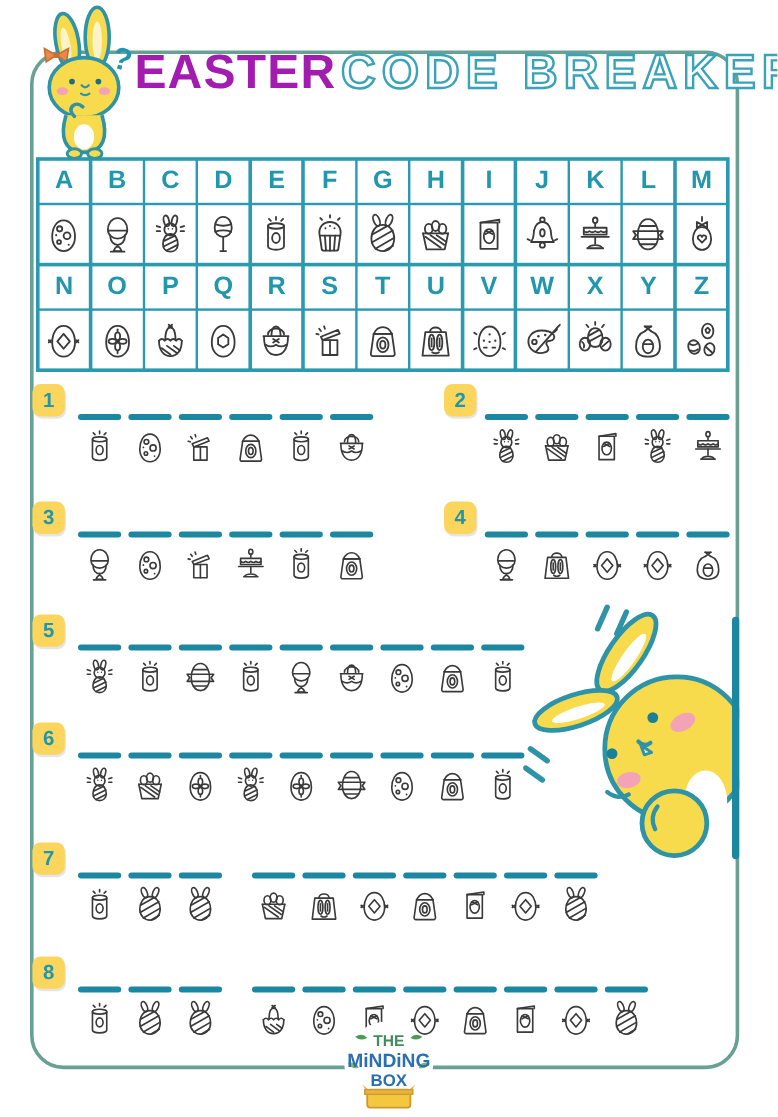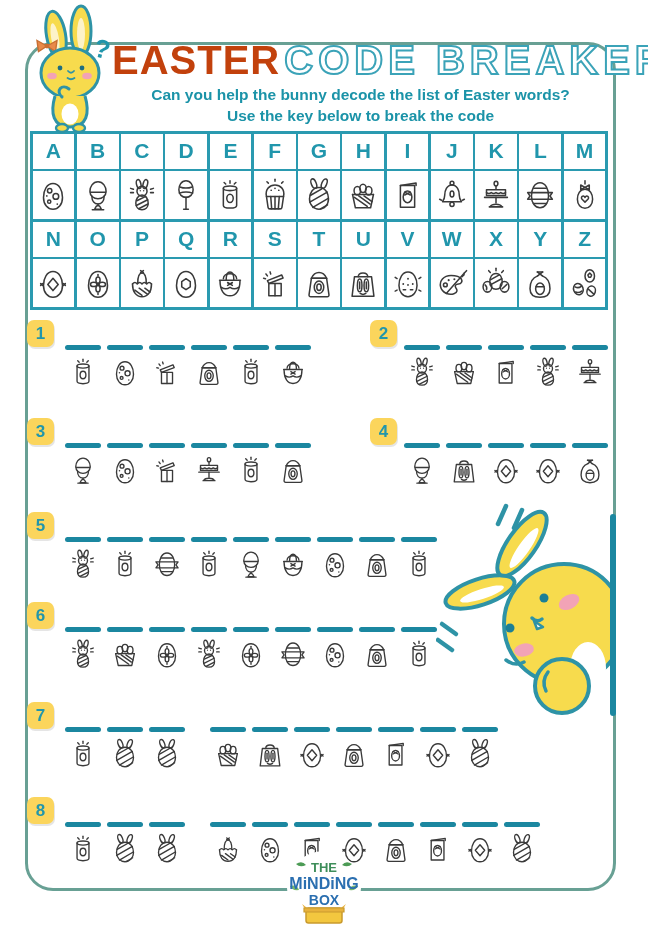--- a/index.html
+++ b/index.html
@@ -6,21 +6,21 @@
   .canvas{position:relative;width:648px;height:931px;background:#fff;overflow:hidden;
           font-family:"Liberation Sans",sans-serif;}
   .page-border{position:absolute;left:25px;top:42px;width:585px;height:843px;
           border:3px solid #68A094;border-radius:28px;z-index:0;}
   
   .hdr-bunny{position:absolute;left:22px;top:4px;z-index:3;}
   .qmark{position:absolute;left:94px;top:34px;font-size:26px;font-weight:bold;color:#2196AC;
          transform:rotate(14deg);z-index:3;}
   .title{position:absolute;left:112px;top:38px;white-space:nowrap;z-index:2;
          font-weight:800;font-size:40px;line-height:44px;}
-  .title .solid{color:#c2410c;letter-spacing:1px;}
+  .title .solid{color:#a21caf;letter-spacing:1px;}
   .title .outline{color:#ffffff;-webkit-text-stroke:2px #3BA3B8;letter-spacing:5px;margin-left:4px;}
   .subtitle{position:absolute;left:108px;top:84px;width:505px;text-align:center;z-index:2;
             color:#1B93A8;font-weight:bold;font-size:15.5px;line-height:21px;}
   
   .key-table{position:absolute;left:30px;top:131px;width:578px;z-index:2;
              background:#2A9AB0;padding:2.5px;display:flex;flex-direction:column;gap:2.5px;
              box-sizing:border-box;}
   .key-row{display:flex;gap:2.5px;}
   .key-cell{background:#fff;flex:1;display:flex;align-items:center;justify-content:center;min-width:0;}
   .key-cell.letter{height:35px;color:#2196AC;font-weight:800;font-size:21px;}
@@ -313,24 +313,20 @@
     <ellipse cx="40" cy="124" rx="6" ry="4" fill="#F7DB4D" stroke="#2E93A6" stroke-width="2.4"></ellipse>
     <ellipse cx="57" cy="124" rx="6" ry="4" fill="#F7DB4D" stroke="#2E93A6" stroke-width="2.4"></ellipse>
   </svg>
 
   <div class="qmark">?</div>
 
   <div class="title">
     <span class="solid">EASTER</span><span class="outline">CODE BREAKER</span>
   </div>
 
-  <div class="subtitle">
-    <div>Can you help the bunny decode the list of Easter words?</div>
-    <div>Use the key below to break the code</div>
-  </div>
 
   <div class="key-table">
       <div class="key-row">
         <div class="key-cell letter">A</div>
         <div class="key-cell letter">B</div>
         <div class="key-cell letter">C</div>
         <div class="key-cell letter">D</div>
         <div class="key-cell letter">E</div>
         <div class="key-cell letter">F</div>
         <div class="key-cell letter">G</div>

